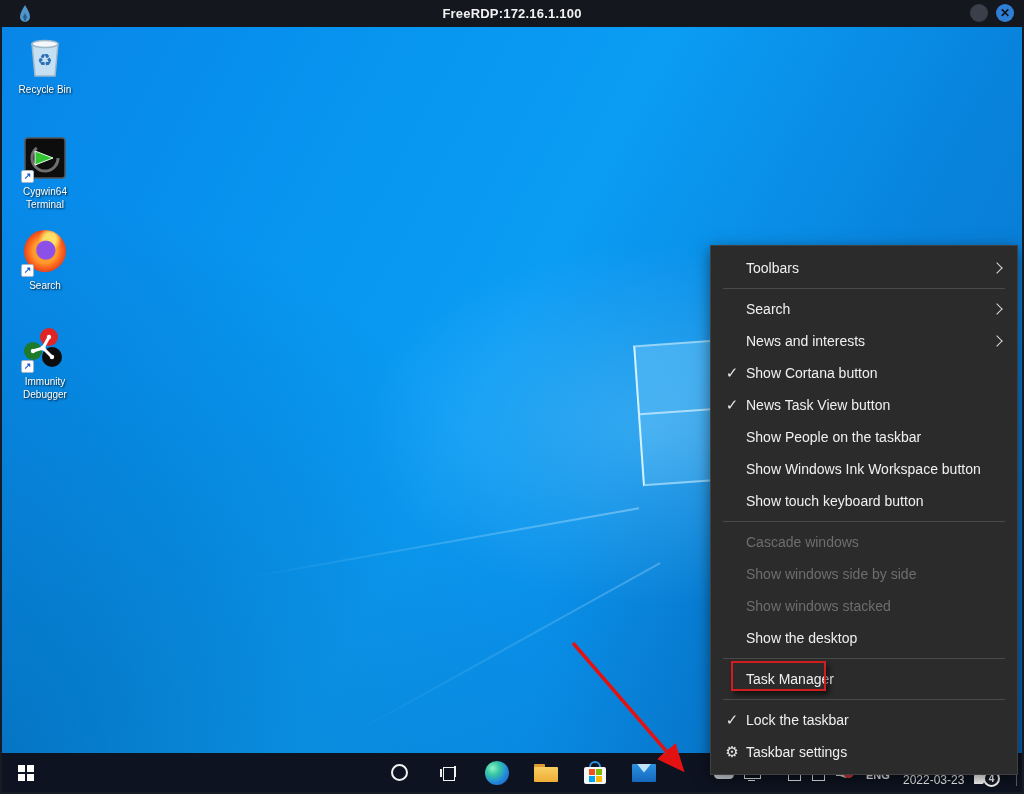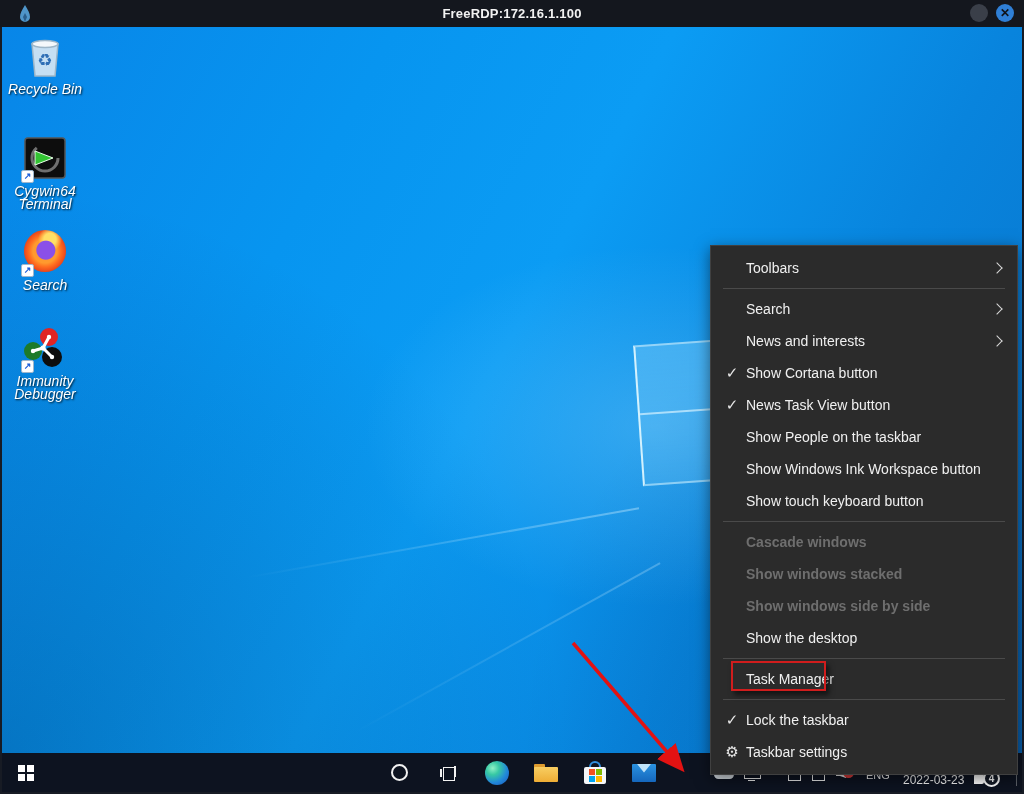--- a/index.html
+++ b/index.html
@@ -34,22 +34,22 @@
       transform:rotate(-4deg);
       border-left:2px solid rgba(228,249,255,.9); border-top:2px solid rgba(228,249,255,.55);
       border-bottom:2px solid rgba(228,249,255,.45);
       background:linear-gradient(180deg, rgba(150,220,255,.30), rgba(150,220,255,.16)); }
   .win-logo::after { content:""; position:absolute; left:0; right:0; top:48%; height:2px;
       background:rgba(215,242,255,.7); }
 
   
   .dicon { position:absolute; left:6px; width:78px; text-align:center; z-index:2; }
   .dicon .art { position:relative; width:46px; height:46px; margin:0 auto 3px auto; }
-  .dicon .lbl { color:#fff; font-size:14px; line-height:13px;
-                text-shadow:1px 1px 2px rgba(0,0,0,.85);font-style:italic; }
+  .dicon .lbl { color:#fff; font-size:10px; line-height:13px;
+                text-shadow:1px 1px 2px rgba(0,0,0,.85); }
   .shortcut-badge { position:absolute; left:-1px; bottom:-1px; width:13px; height:13px;
       background:#fff; border:1px solid #9fb6cc; border-radius:2px; color:#1c5dd8;
       font-size:9px; font-weight:bold; line-height:11px; text-align:center; }
   .ff-circle { width:42px; height:42px; margin:2px auto; border-radius:50%;
       background:
         radial-gradient(circle at 52% 48%, #8a50e8 0 9px, rgba(138,80,232,0) 10px),
         radial-gradient(circle at 62% 22%, #ffe066 0 6px, rgba(255,224,102,0) 12px),
         radial-gradient(circle at 50% 50%, #ff9a2e 12px, #ff6d1f 16px, #e8451c 21px); }
 
   
@@ -60,21 +60,21 @@
       text-shadow:2px 2px 1px rgba(90,0,0,.55); }
   .arrow-layer { position:absolute; left:0; top:0; width:1024px; height:794px;
       pointer-events:none; z-index:12; }
 
   
   .ctx-menu { position:absolute; left:710px; top:245px; width:308px; height:530px;
       background:#2b2b2b; border:1px solid #404040; box-shadow:0 4px 14px rgba(0,0,0,.5);
       padding:6px 0; z-index:20; }
   .mi { position:relative; height:32px; line-height:32px; padding-left:35px;
         color:#f0f0f0; font-size:14px; white-space:nowrap; }
-  .mi.disabled { color:#6e6e6e;font-weight:bold; }
+  .mi.disabled { color:#6e6e6e; }
   .mi .check { position:absolute; left:10px; top:0; width:22px; text-align:center;
                color:#e8e8e8; font-size:15px; }
   .mi .gear { position:absolute; left:11px; top:0; width:20px; text-align:center;
               color:#e8e8e8; font-size:15px; }
   .mi .chev { position:absolute; right:16px; top:12px; width:8px; height:8px;
       border-top:1.6px solid #d8d8d8; border-right:1.6px solid #d8d8d8;
       transform:rotate(45deg); }
   .msep { height:1px; margin:4px 12px; background:#4a4a4a; }
   .tm-box { position:absolute; left:20px; top:415px; width:95px; height:30px;
       border:2px solid #d01d1d; box-shadow:3px 4px 5px rgba(0,0,0,.55); z-index:2; }
@@ -136,21 +136,21 @@
       border:1.6px solid #e8e8e8; }
   .pcmon::after { content:""; position:absolute; left:4px; top:10px; width:7px; height:3px;
       border-bottom:1.6px solid #e8e8e8; }
   .sq-icon { width:13px; height:13px; border:1.6px solid #e8e8e8; }
   .speaker { position:relative; width:18px; height:14px; }
   .speaker::before { content:""; position:absolute; left:0; top:3px; width:10px; height:8px;
       background:#e8e8e8; clip-path:polygon(0 25%, 40% 25%, 100% 0, 100% 100%, 40% 75%, 0 75%); }
   .mute-badge { position:absolute; right:0; top:0; width:11px; height:11px; border-radius:50%;
       background:#d83b3b; color:#fff; font-size:8px; font-weight:bold; line-height:11px;
       text-align:center; }
-  .lang { font-size:11px; font-weight:normal; color:#ececec; }
+  .lang { font-size:11px; font-weight:bold; color:#ececec; }
   .dateblk { font-size:12px; color:#f2f2f2; }
   .notif { position:relative; width:26px; height:18px; }
   .notif .tail { position:absolute; left:0; top:4px; width:10px; height:10px;
       border:2px solid #fff; border-radius:2px 2px 2px 0; background:#fff; }
   .notif .cnt { position:absolute; right:0; top:0; width:17px; height:17px; border-radius:50%;
       background:#141a26; border:2px solid #fff; color:#fff; font-size:10px; font-weight:bold;
       display:flex; align-items:center; justify-content:center; }
   .show-desktop { position:absolute; right:0; top:6px; width:6px; height:27px;
       border-left:1px solid #5a5f66; }
 
@@ -334,24 +334,24 @@
       <span>Show Windows Ink Workspace button</span>
     </div>
     <div class="mi">
       <span>Show touch keyboard button</span>
     </div>
     <div class="msep"></div>
     <div class="mi disabled">
       <span>Cascade windows</span>
     </div>
     <div class="mi disabled">
+      <span>Show windows side by side</span>
+    </div>
+    <div class="mi disabled">
       <span>Show windows stacked</span>
-    </div>
-    <div class="mi disabled">
-      <span>Show windows side by side</span>
     </div>
     <div class="mi">
       <span>Show the desktop</span>
     </div>
     <div class="msep"></div>
     <div class="mi">
       <span>Task Manager</span>
     </div>
     <div class="msep"></div>
     <div class="mi">

